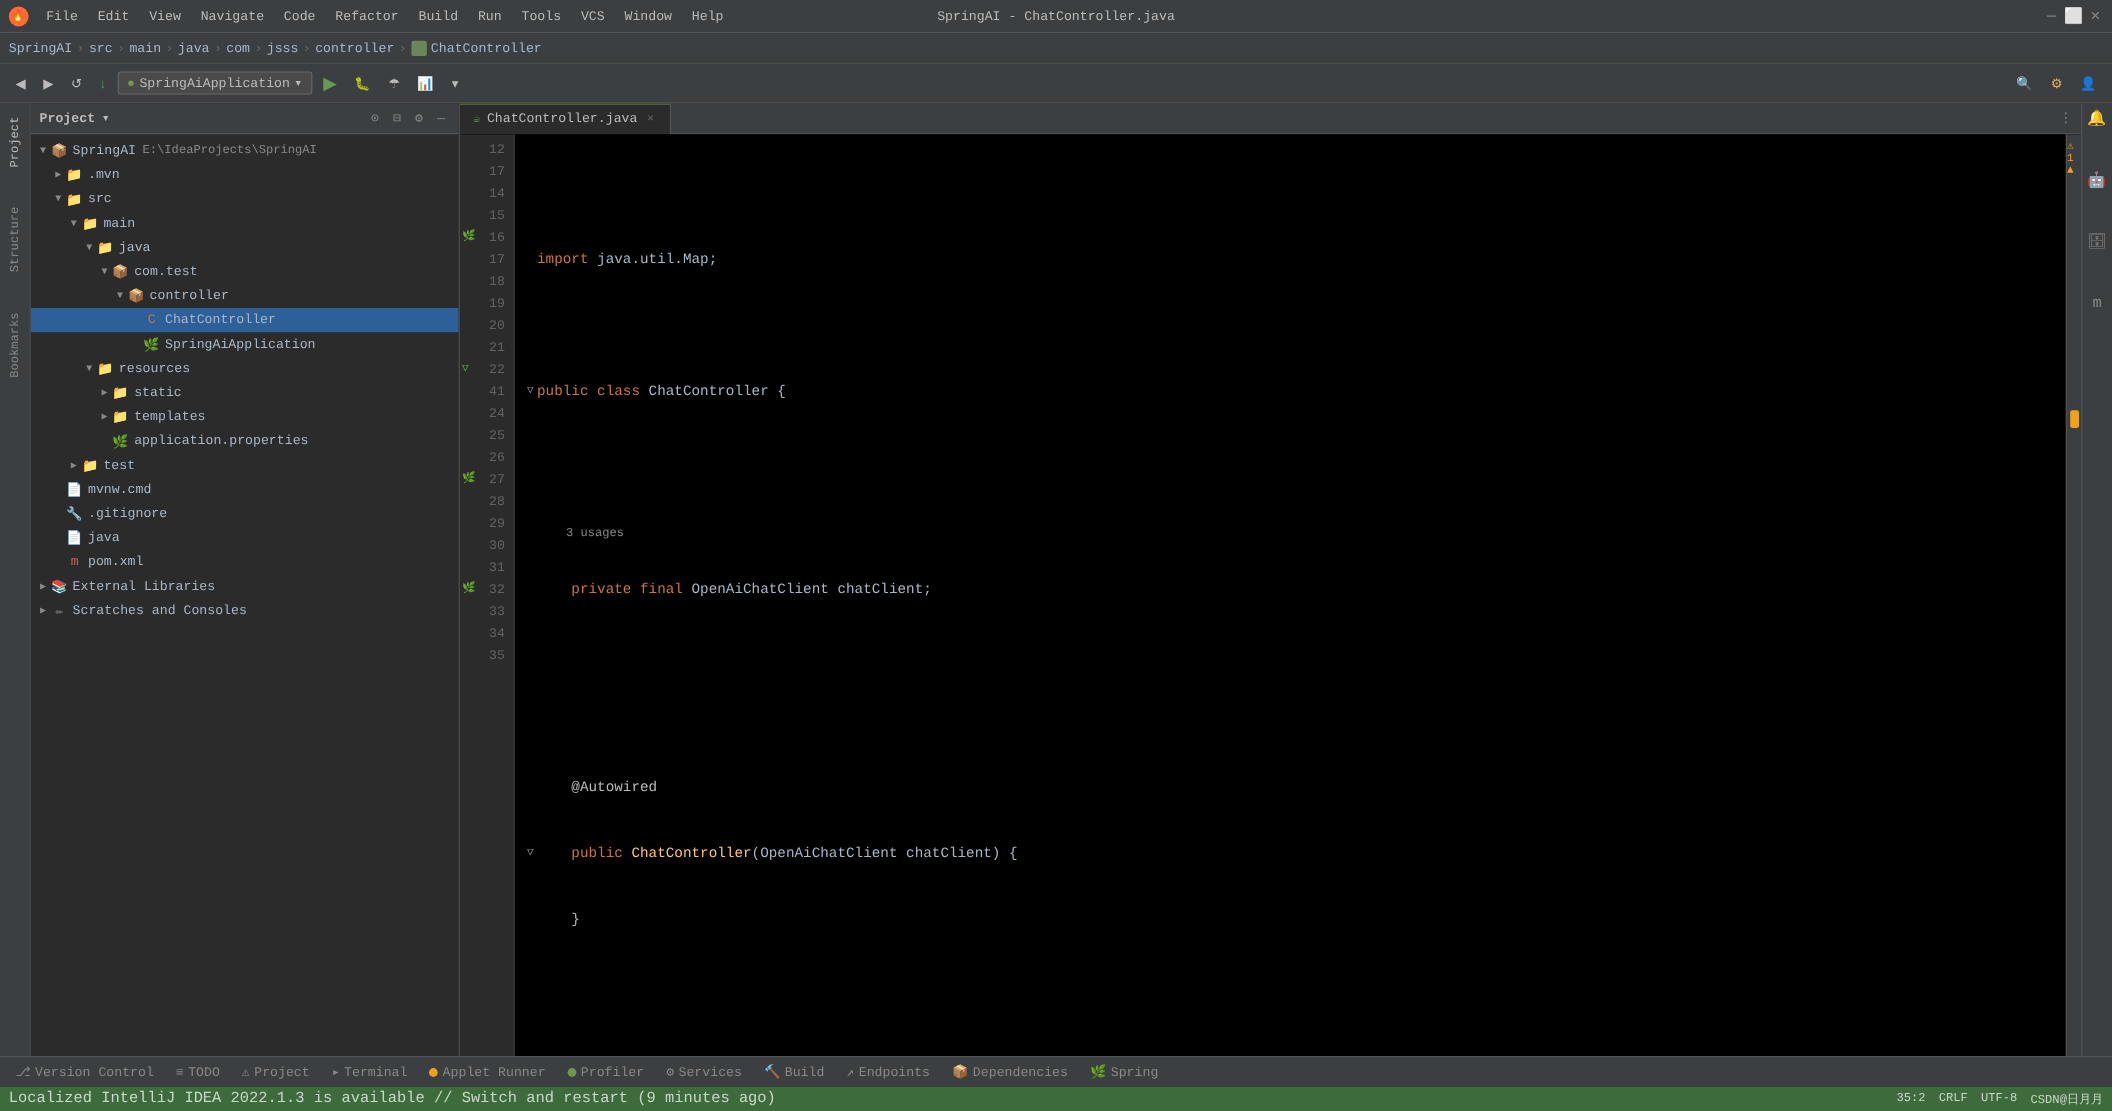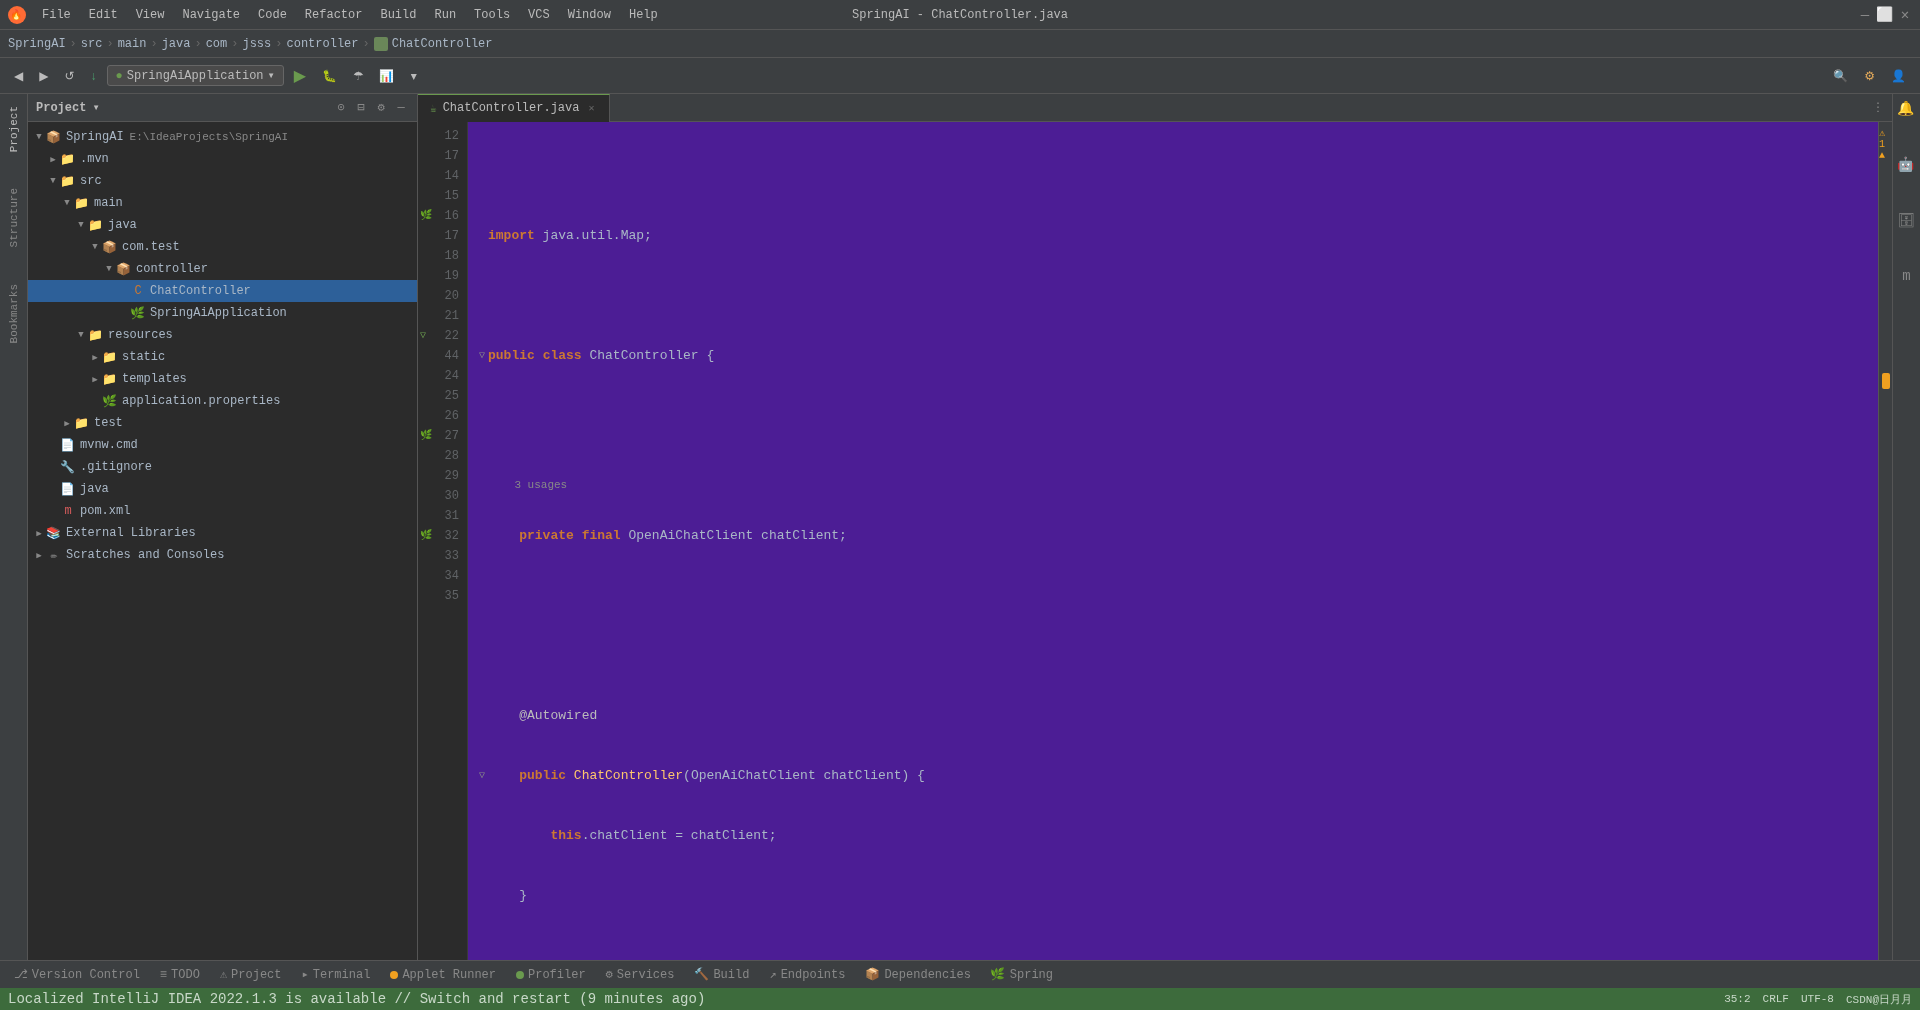--- a/index.html
+++ b/index.html
@@ -297,21 +297,21 @@
       align-items: center;
       padding: 0 8px;
       gap: 4px;
     }
 
     
     #code-editor {
       flex: 1;
       display: flex;
       overflow: hidden;
-      background: #4c1d95;
+      background: #000000;
     }
     #line-numbers {
       width: 50px;
       background: #2b2b2b;
       padding: 4px 0;
       text-align: right;
       color: #606366;
       font-size: 12px;
       line-height: 20px;
       flex-shrink: 0;
@@ -341,21 +341,21 @@
       line-height: 20px;
       white-space: pre;
       tab-size: 4;
       position: relative;
     }
     #code-content::-webkit-scrollbar { height: 8px; width: 8px; }
     #code-content::-webkit-scrollbar-track { background: #3c3f41; }
     #code-content::-webkit-scrollbar-thumb { background: #555; }
 
     
-    .kw { color: #cc7832; font-weight: bold; text-align: center; }
+    .kw { color: #cc7832; font-weight: normal; text-align: center; }
     .class-name { color: #a9b7c6; }
     .annotation { color: #bbb; }
     .usage-hint { color: #888; font-size: 11px; margin-top: 17px; }
 
     
     #right-sidebar {
       width: 28px;
       background: #3c3f41;
       border-left: 1px solid #555;
       display: flex;
@@ -729,21 +729,21 @@
         </div>
         <div class="line-num">17</div>
         <div class="line-num">18</div>
         <div class="line-num">19</div>
         <div class="line-num">20</div>
         <div class="line-num">21</div>
         <div class="line-num">
           <span class="gutter-icon">▽</span>
           22
         </div>
-        <div class="line-num">44</div>
+        <div class="line-num">41</div>
         <div class="line-num">24</div>
         <div class="line-num">25</div>
         <div class="line-num">26</div>
         <div class="line-num">
           <span class="gutter-icon">🌿</span>
           27
         </div>
         <div class="line-num">28</div>
         <div class="line-num">29</div>
         <div class="line-num">30</div>
@@ -806,26 +806,20 @@
           <span>    </span>
           <span class="kw">public</span>
           <span> </span>
           <span style="color:#ffc66d">ChatController</span>
           <span>(</span>
           <span style="color:#a9b7c6">OpenAiChatClient</span>
           <span> chatClient) {</span>
         </div>
         <div class="code-line">
           <span class="fold-marker"></span>
-          <span>        </span>
-          <span class="kw">this</span>
-          <span>.chatClient = chatClient;</span>
-        </div>
-        <div class="code-line">
-          <span class="fold-marker"></span>
           <span>    }</span>
         </div>
         
         
         
         
         
         
         
         

